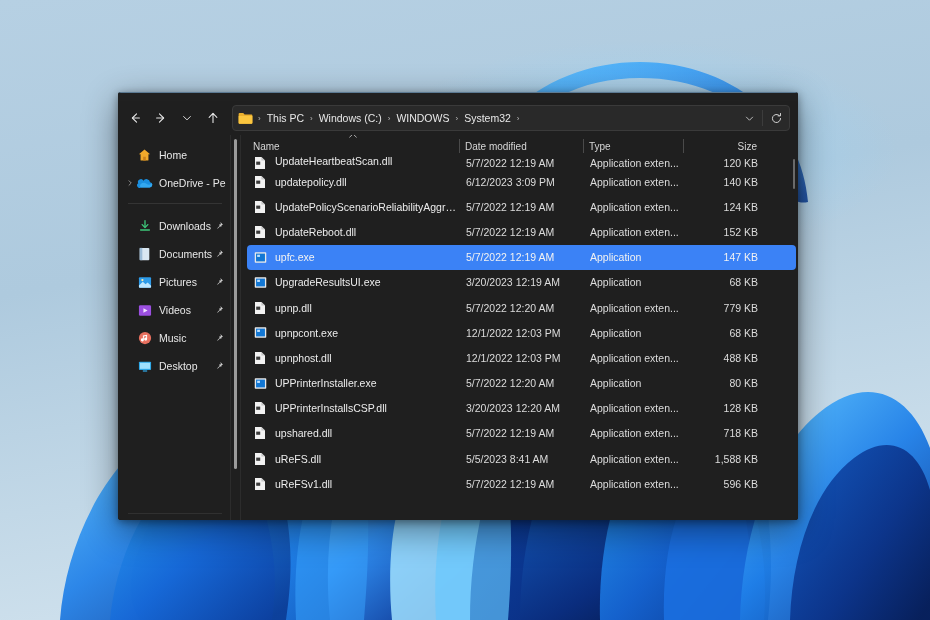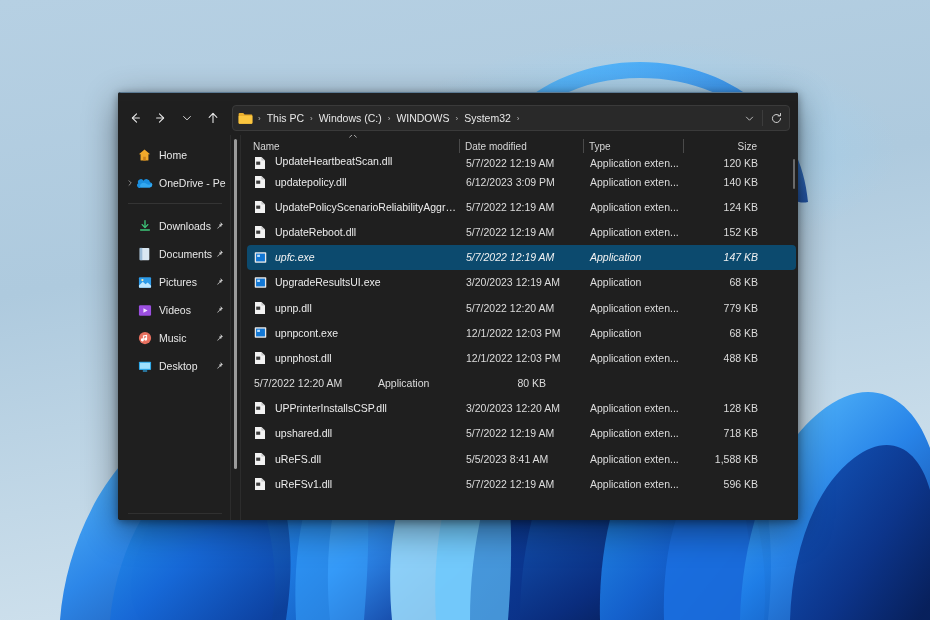--- a/index.html
+++ b/index.html
@@ -255,22 +255,21 @@
   }
   .file-row {
     height: 25.2px;
     display: flex;
     align-items: center;
     border-radius: 4px;
     margin-right: 2px;
     padding-left: 1px;
   }
   .file-row.selected {
-    background: #0c4a6e;
-    font-style: italic;
+    background: #3b82f6;
   }
   .f-name {
     width: 212px; flex: none;
     display: flex; align-items: center;
     overflow: hidden;
     padding-left: 5px;
   }
   .f-icon { width: 14px; height: 16px; flex: none; margin-right: 8px; display:flex; align-items:center; justify-content:center;}
   .f-text {
     font-size: 10.5px;
@@ -782,20 +781,30 @@
                 </svg>
               </span>
               <span class="f-text">upnphost.dll</span>
             </span>
             <span class="f-date">12/1/2022 12:03 PM</span>
             <span class="f-type">Application exten...</span>
             <span class="f-size">488 KB</span>
           </div>
 
           <div class="file-row">
+            <span class="f-name">
+              <span class="f-icon">
+                <svg width="13" height="13" viewBox="0 0 14 14">
+                  <rect x="0.8" y="1.4" width="12.4" height="11.2" rx="0.8" fill="#e9e9e9"></rect>
+                  <rect x="2.2" y="2.8" width="9.6" height="8.4" fill="#1277d4"></rect>
+                  <rect x="3.4" y="4" width="3" height="2.4" fill="#bfe2ff"></rect>
+                </svg>
+              </span>
+              <span class="f-text">UPPrinterInstaller.exe</span>
+            </span>
             <span class="f-date">5/7/2022 12:20 AM</span>
             <span class="f-type">Application</span>
             <span class="f-size">80 KB</span>
           </div>
 
           <div class="file-row">
             <span class="f-name">
               <span class="f-icon">
                 <svg width="12" height="14" viewBox="0 0 12 14">
                   <path d="M1 1h6.4L11 4.4V13H1z" fill="#f2f2f2"></path>

